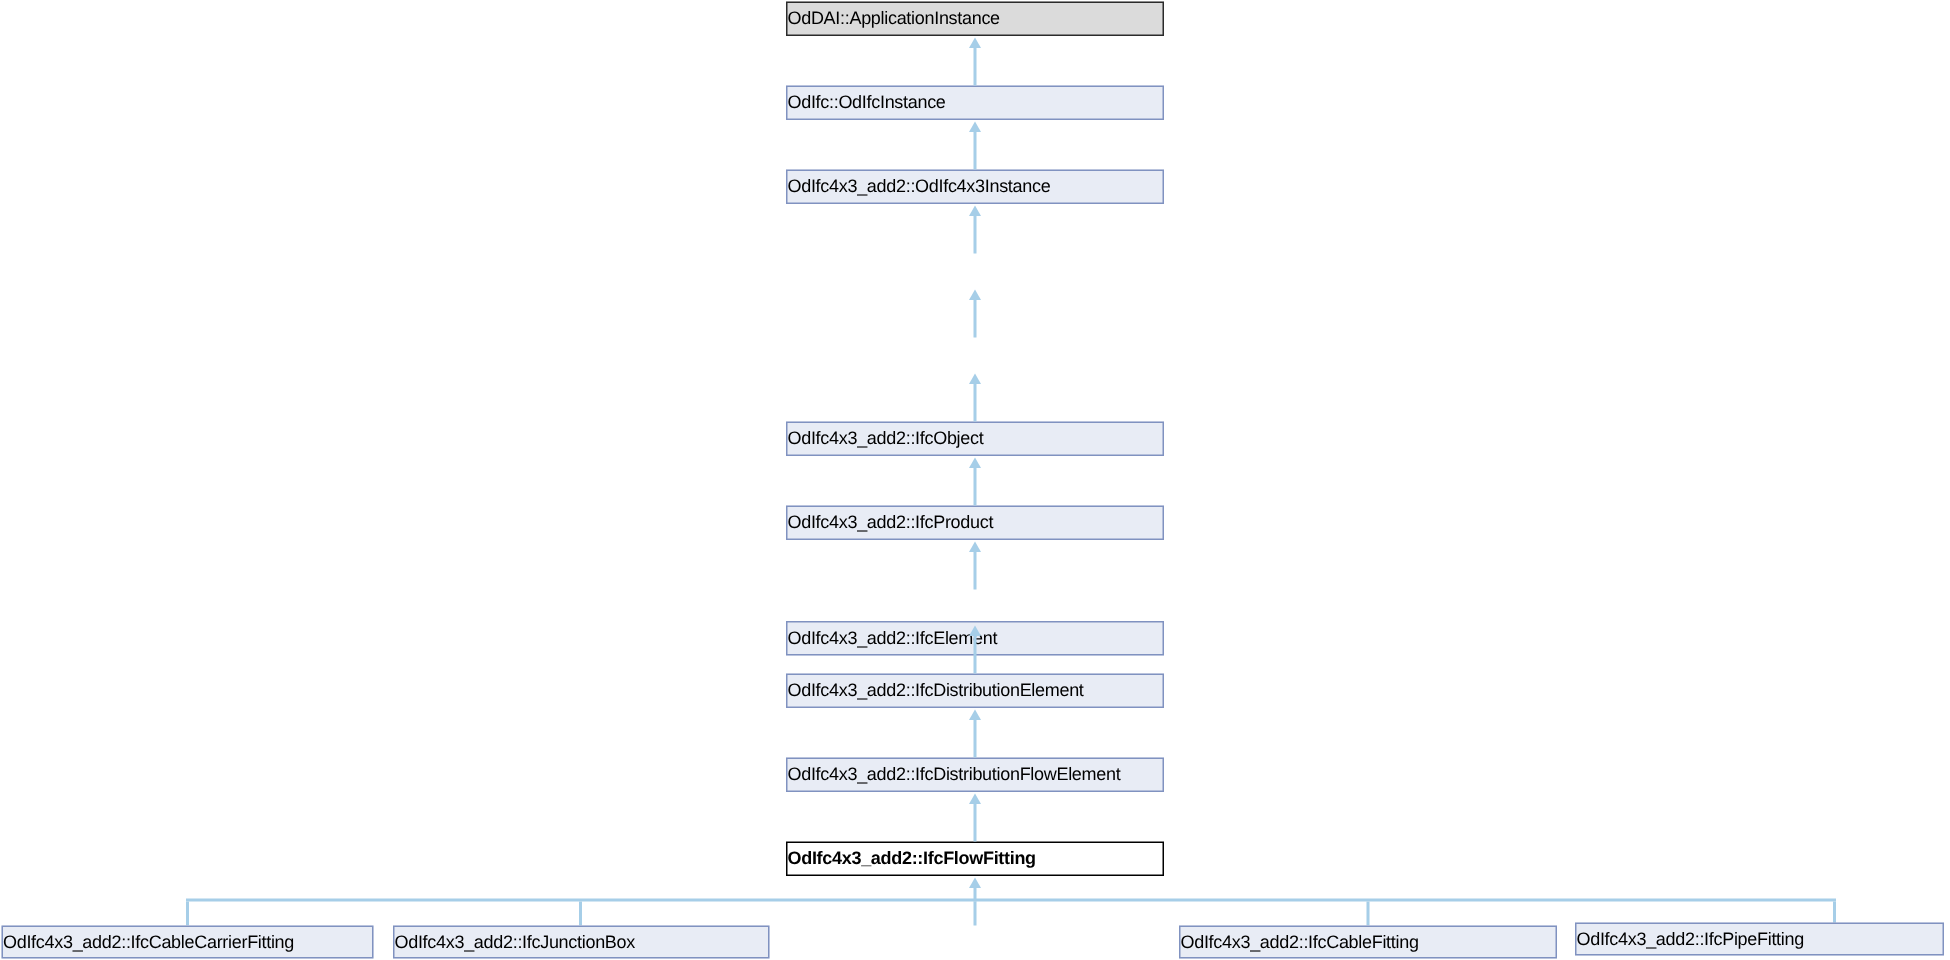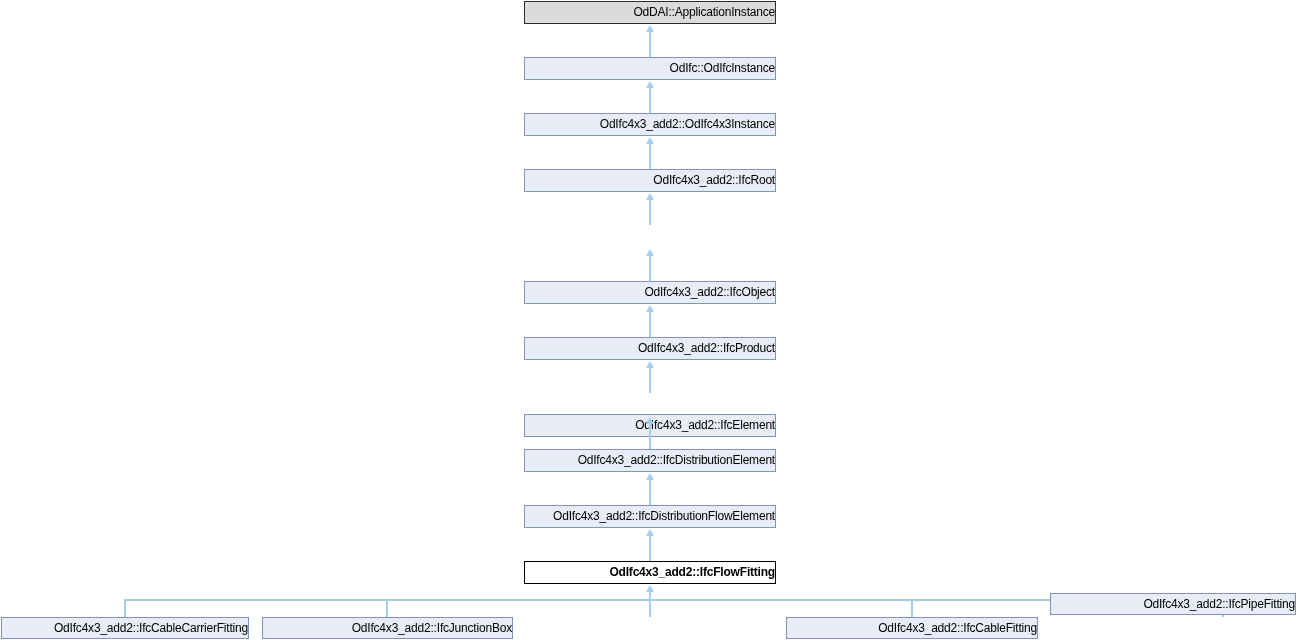--- a/index.html
+++ b/index.html
@@ -21,25 +21,24 @@
   }
   .node{
     position:absolute;
     box-sizing:border-box;
     left:524px;width:252px;height:23px;
     background:var(--node-fill);
     border:1px solid var(--node-border);
     color:var(--text);
     font-size:12px;line-height:21px;
     letter-spacing:-0.2px;
-    text-align:right;
+    text-align:left;
     white-space:nowrap;
     text-decoration:none;
     cursor:pointer;
-    padding-left:12px;
   }
   .node.ext{
     background:var(--ext-fill);
     border:1px solid var(--ext-border);
     cursor:default;
   }
   .node.cur{
     background:#ffffff;
     border:1px solid var(--cur-border);
     cursor:default;
@@ -67,21 +66,20 @@
   }
 </style>
 </head>
 <body>
 
 <div class="canvas">
 
   <div class="node ext" style="top:1px">OdDAI::ApplicationInstance</div>
   <a class="node" style="top:57px">OdIfc::OdIfcInstance</a>
   <a class="node" style="top:113px">OdIfc4x3_add2::OdIfc4x3Instance</a>
-  <a class="node" style="top:169px">OdIfc4x3_add2::IfcRoot</a>
   <a class="node" style="top:281px">OdIfc4x3_add2::IfcObject</a>
   <a class="node" style="top:337px">OdIfc4x3_add2::IfcProduct</a>
   <a class="node" style="top:414px">OdIfc4x3_add2::IfcElement</a>
   <a class="node" style="top:449px">OdIfc4x3_add2::IfcDistributionElement</a>
   <a class="node" style="top:505px">OdIfc4x3_add2::IfcDistributionFlowElement</a>
   <div class="node cur" style="top:561px">OdIfc4x3_add2::IfcFlowFitting</div>
 
   <div class="arrow-up" style="left:646px;top:25px"></div>
   <div class="vline" style="left:649px;top:31px;height:26px"></div>
 
@@ -117,15 +115,15 @@
   <div class="hline" style="left:124px;top:599px;width:1100px"></div>
   <div class="vline" style="left:124px;top:601px;height:16px"></div>
   <div class="vline" style="left:386px;top:601px;height:16px"></div>
   <div class="vline" style="left:649px;top:601px;height:16px"></div>
   <div class="vline" style="left:911px;top:601px;height:16px"></div>
   <div class="vline" style="left:1222px;top:601px;height:16px"></div>
 
   <a class="node child" style="top:617px;left:1px;width:248px">OdIfc4x3_add2::IfcCableCarrierFitting</a>
   <a class="node child" style="top:617px;left:262px;width:251px">OdIfc4x3_add2::IfcJunctionBox</a>
   <a class="node child" style="top:617px;left:786px;width:252px">OdIfc4x3_add2::IfcCableFitting</a>
-  <a class="node child" style="top:593px;left:1050px;width:246px">OdIfc4x3_add2::IfcPipeFitting</a>
+  <a class="node child" style="top:615px;left:1050px;width:246px">OdIfc4x3_add2::IfcPipeFitting</a>
 
 </div>
 
 </body></html>

